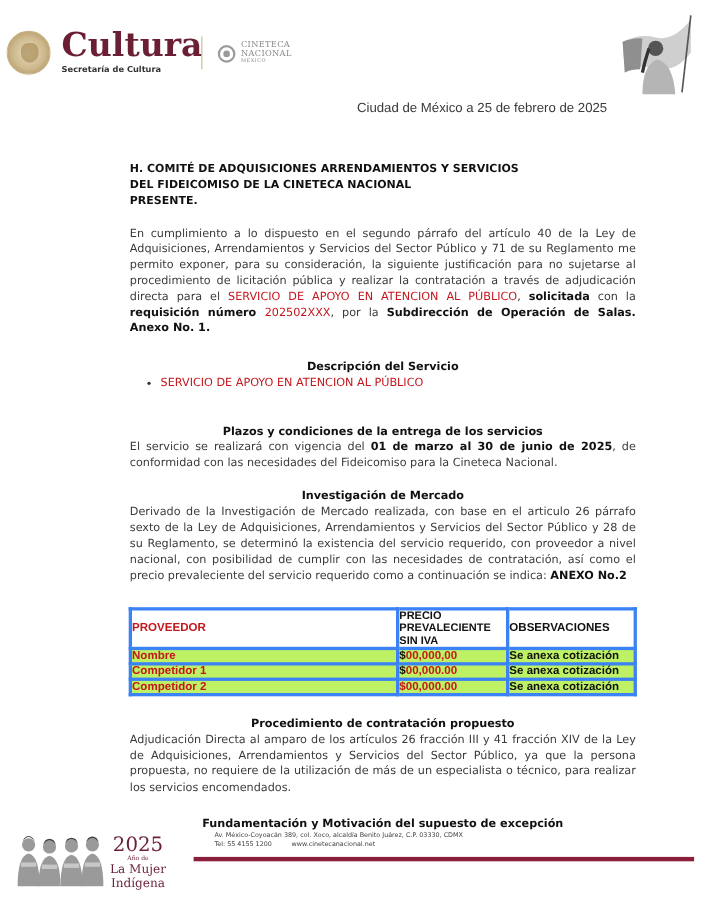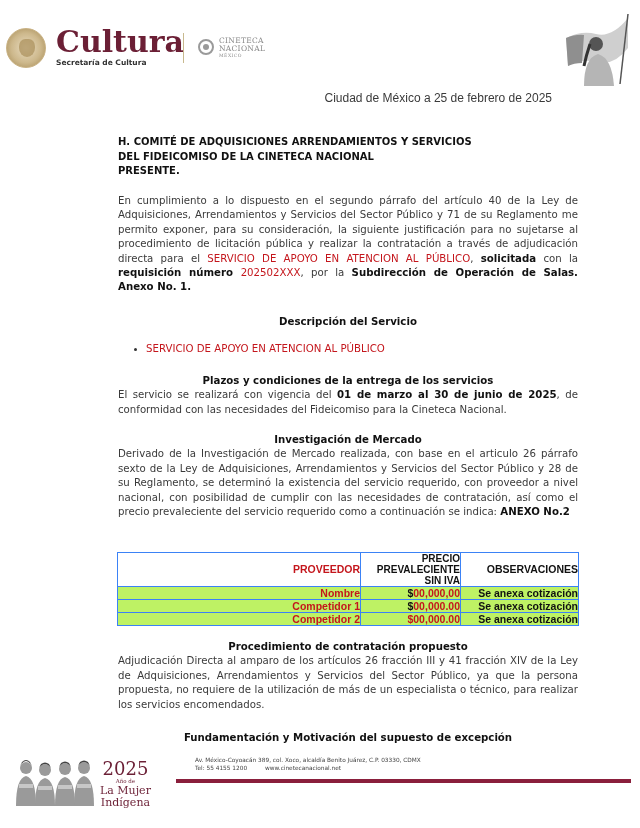--- a/index.html
+++ b/index.html
@@ -10,45 +10,45 @@
   .header { position: absolute; left: 0; top: 0; width: 624px; height: 90px; }
   .seal { position: absolute; left: 6px; top: 28px; width: 40px; height: 40px; border-radius: 50%;
           background: radial-gradient(circle, #e9dcc0 0%, #cdb88c 55%, #b9a170 75%, #f2ead8 100%);
           border: 1px solid #c9b284; }
   .seal::after { content: ""; position: absolute; left: 12px; top: 10px; width: 16px; height: 18px;
           border-radius: 40% 40% 50% 50%; background: #a98f5a; opacity: .7; }
   .brand { position: absolute; left: 56px; top: 26px; }
   .brand-title { font-family: "DejaVu Serif", serif; font-weight: bold; font-size: 30px; color: #6b1f35; letter-spacing: 0px; line-height: 32px; }
   .brand-sub { font-family: "DejaVu Sans", sans-serif; font-weight: bold; font-size: 7.5px; color: #333; margin-top: 0px; }
   .brand-divider { position: absolute; left: 183px; top: 33px; width: 1px; height: 30px; background: #c8b98e; }
-  .cineteca { position: absolute; left: 198px; top: 37px; display: flex; align-items: flex-start; }
+  .cineteca { position: absolute; left: 198px; top: 37px; display: flex; align-items: center; }
   .reel-icon { width: 16px; height: 16px; border-radius: 50%; border: 2px solid #9a9a9a; position: relative; margin-top: 2px; }
   .reel-icon::after { content: ""; position: absolute; left: 3px; top: 3px; width: 6px; height: 6px; border-radius: 50%; background: #9a9a9a; }
   .cineteca-text { margin-left: 5px; font-family: "DejaVu Serif", serif; color: #8a8a8a; font-size: 7.5px; line-height: 8px; letter-spacing: .3px; }
   .cineteca-text .small { font-size: 4.5px; line-height: 6px; letter-spacing: .5px; }
   .flag-illustration { position: absolute; left: 562px; top: 8px; width: 70px; height: 78px; }
 
   
-  .content { position: absolute; left: 118px; width: 460px; font-size: 10.2px; line-height: 14.4px; color: #3a3a3a; }
+  .content { position: absolute; left: 118px; width: 460px; font-size: 10.2px; line-height: 14.4px; color: #3a3a3a; margin-top: 12px; }
   .date { position: absolute; right: 88px; top: 91px; font-family: "Liberation Sans", sans-serif; font-size: 12px; color: #3a3a3a; }
   .addressee { top: 135px; font-weight: bold; color: #111; font-size: 10px; line-height: 14.5px; }
   .justify { text-align: justify; }
   .p1 { top: 194px; }
   .red { color: #c4161c; font-weight: normal; }
   .b { font-weight: bold; color: #111; }
   .h { font-weight: bold; color: #111; font-size: 10.2px; text-align: center; }
   .sec-desc { top: 315px; }
   .bullet-line { position: absolute; left: 134px; top: 343px; font-size: 10.2px; }
   .bullet-dot { display: inline-block; width: 3px; height: 3px; background: #333; border-radius: 50%; margin-right: 9px; vertical-align: middle; }
   .sec-plazos { top: 374px; }
   .sec-inv { top: 433px; }
 
   
   .quote-table { position: absolute; left: 117px; top: 552px; width: 462px; border-collapse: collapse; font-family: "Liberation Sans", sans-serif; font-weight: bold; font-size: 10.5px; }
-  .quote-table th, .quote-table td { border: 1px solid #3b82f6; text-align: right; }
+  .quote-table th, .quote-table td { border: 3px solid #3b82f6; text-align: left; }
   .quote-table th { background: #fff; color: #111; height: 33px; line-height: 11px; font-size: 10.5px; }
   .quote-table th.col-prov { width: 243px; color: #c4161c; margin-top: 24px; }
   .quote-table th.col-price { width: 100px; font-size: 10px; }
   .quote-table td { background: #bef264; height: 13px; line-height: 11px; padding: 0; }
   .quote-table td.prov { color: #c4161c; }
   .quote-table td.obs { color: #111; }
   .price-sym { color: #111; }
   .price-num { color: #c4161c; }
   .quote-table td.price.all-red .price-sym { color: #c4161c; }
 

